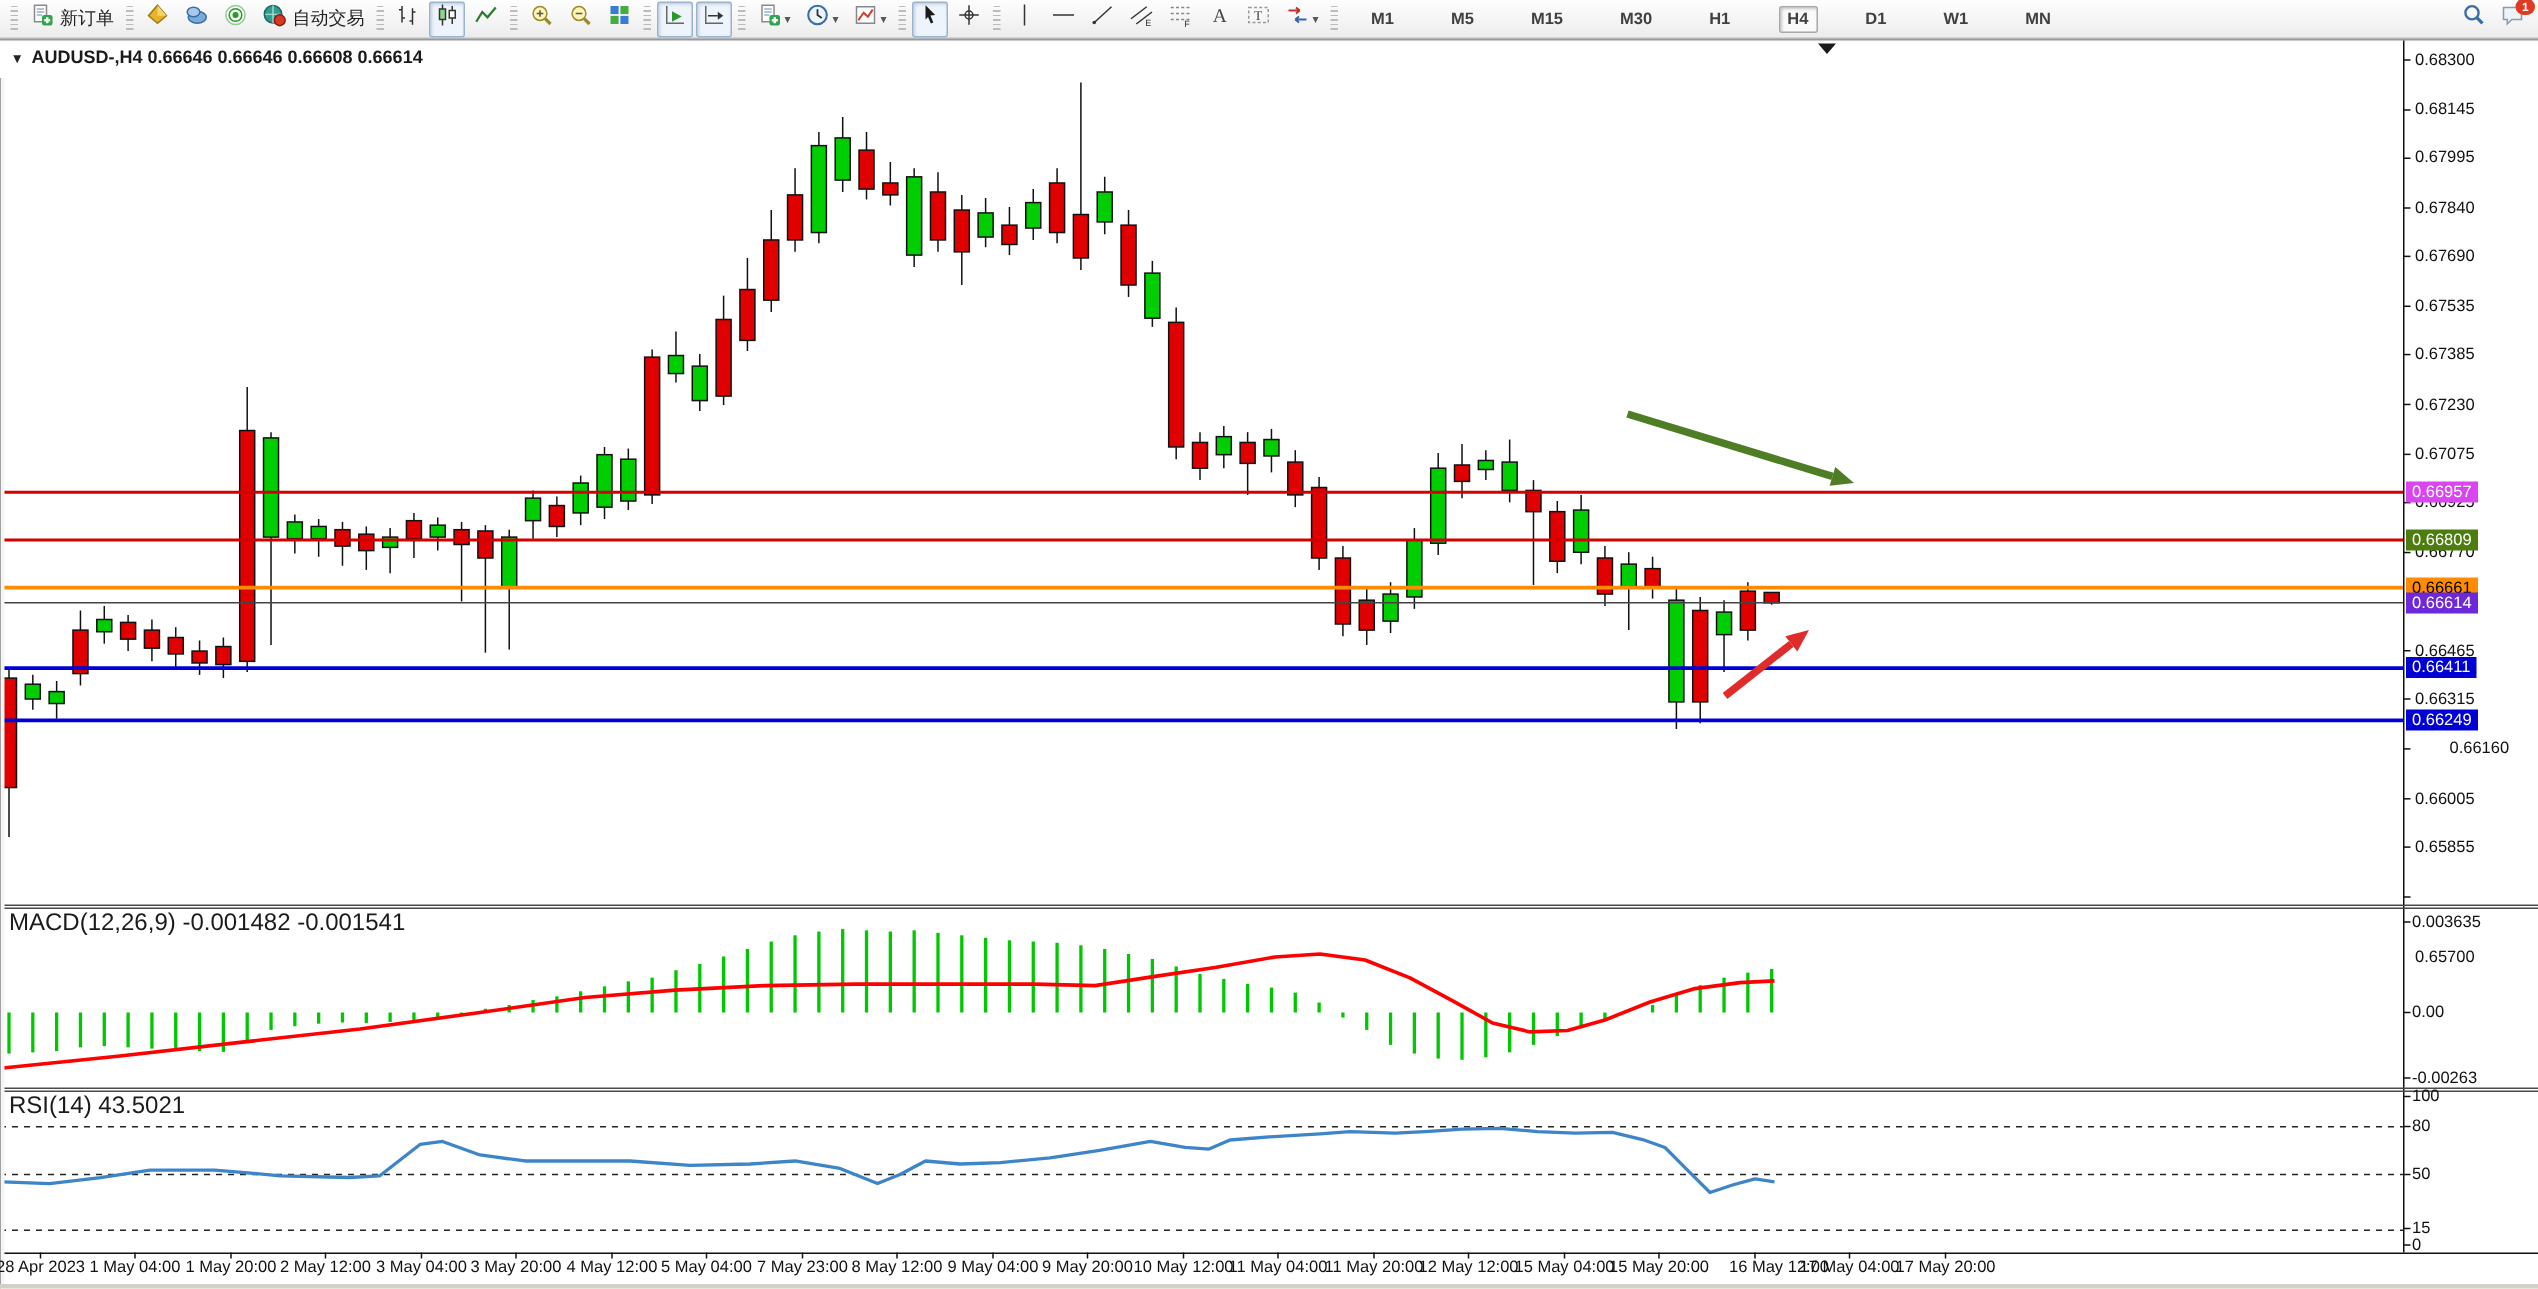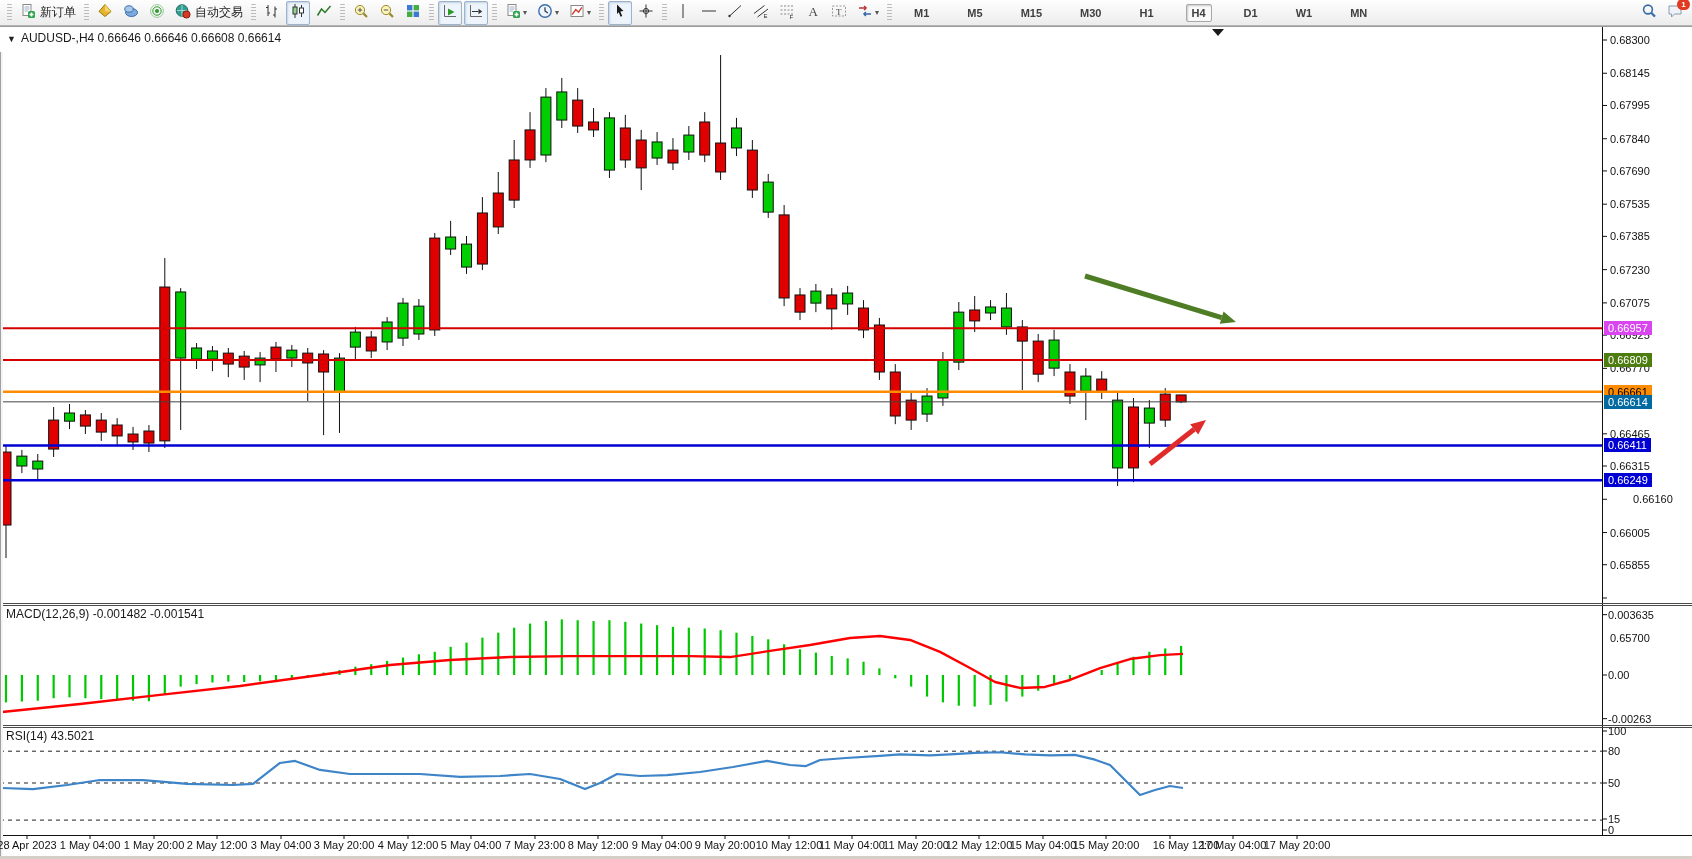--- a/index.html
+++ b/index.html
@@ -14,23 +14,23 @@
   .tb .dd{font-size:8px;color:#555;margin-left:2px;}
   .tf{font-size:11px;font-weight:bold;color:#404040;padding:2px 5px;margin:0 13px;border:1px solid transparent;border-radius:2px;}
   .tf.active{border-color:#a8a8a8;background:#fafafa;box-shadow:inset 1px 1px 2px #c8c8c8;}
   #tb-right{margin-left:auto;display:flex;align-items:center;}
   .badge{position:absolute;top:-3px;right:-4px;min-width:11px;height:11px;border-radius:6px;background:#e03a20;color:#fff;
     font-size:8px;font-weight:bold;text-align:center;line-height:11px;padding:0 1px;}
   
   #chartwrap{position:absolute;left:0;top:26px;width:1692px;height:833px;background:#fff;}
   svg#plot{position:absolute;left:0;top:0;}
   .abslbl{position:absolute;white-space:nowrap;}
-  #symbol-title{left:7px;top:5px;font-size:12px;font-weight:normal;color:#1a1a1a;}
+  #symbol-title{left:7px;top:5px;font-size:12px;font-weight:bold;color:#1a1a1a;}
   #symbol-title .tri{font-size:9px;margin-right:5px;color:#222;}
-  #macd-label,#rsi-label{font-size:12px;color:#1a1a1a;}
+  #macd-label,#rsi-label{font-size:16px;color:#1a1a1a;}
   .ptick{position:absolute;left:1610px;transform:translateY(-50%);font-size:11px;color:#111;}
   .tag{position:absolute;left:1604px;transform:translateY(-50%);height:14px;line-height:14px;font-size:11px;color:#fff;padding:0 4px;}
   .ttick{position:absolute;transform:translateX(-50%);top:813px;font-size:11px;color:#111;}
   .itick{position:absolute;left:1608px;transform:translateY(-50%);font-size:11px;color:#111;}
   #bottomstrip{position:absolute;left:0;top:856px;width:1692px;height:3px;background:#d4d0c8;}
   #leftedge{position:absolute;left:0;top:26px;width:3px;height:833px;background:linear-gradient(90deg,#a0a0a0 1px,#f5f5f5 1px 3px);}
 </style>
 </head>
 <body>
 
@@ -570,21 +570,21 @@
         <div class="ptick" style="top: 342.361px;">0.66770</div>
         <div class="ptick" style="top: 407.819px;">0.66465</div>
         <div class="ptick" style="top: 440.011px;">0.66315</div>
         <div class="ptick" style="top: 473.276px; margin-left: 23px;">0.66160</div>
         <div class="ptick" style="top: 506.541px;">0.66005</div>
         <div class="ptick" style="top: 538.734px;">0.65855</div>
         <div class="ptick" style="top: 571.999px; margin-top: 40px;">0.65700</div>
         <div class="tag" style="top: 302.228px; background: #d946ef; color: rgb(255, 255, 255);">0.66957</div>
         <div class="tag" style="top: 333.991px; background: #4d7c0f; color: rgb(255, 255, 255);">0.66809</div>
         <div class="tag" style="top: 365.754px; background: rgb(255, 140, 0); color: rgb(0, 0, 0);">0.66661</div>
-        <div class="tag" style="top: 375.841px; background: #0369a1; color: rgb(255, 255, 255);">0.66614</div>
+        <div class="tag" style="top: 375.841px; background: #6d28d9; color: rgb(255, 255, 255);">0.66614</div>
         <div class="tag" style="top: 419.408px; background: rgb(0, 0, 212); color: rgb(255, 255, 255);">0.66411</div>
         <div class="tag" style="top: 454.175px; background: rgb(0, 0, 212); color: rgb(255, 255, 255);">0.66249</div>
         <div class="itick" style="top: 588.659px;">0.003635</div>
         <div class="itick" style="top: 649px;">0.00</div>
         <div class="itick" style="top: 692.658px;">-0.00263</div>
         <div class="itick" style="top: 705px;">100</div>
         <div class="itick" style="top: 725px;">80</div>
         <div class="itick" style="top: 757px;">50</div>
         <div class="itick" style="top: 793px;">15</div>
         <div class="itick" style="top: 804px;">0</div>

